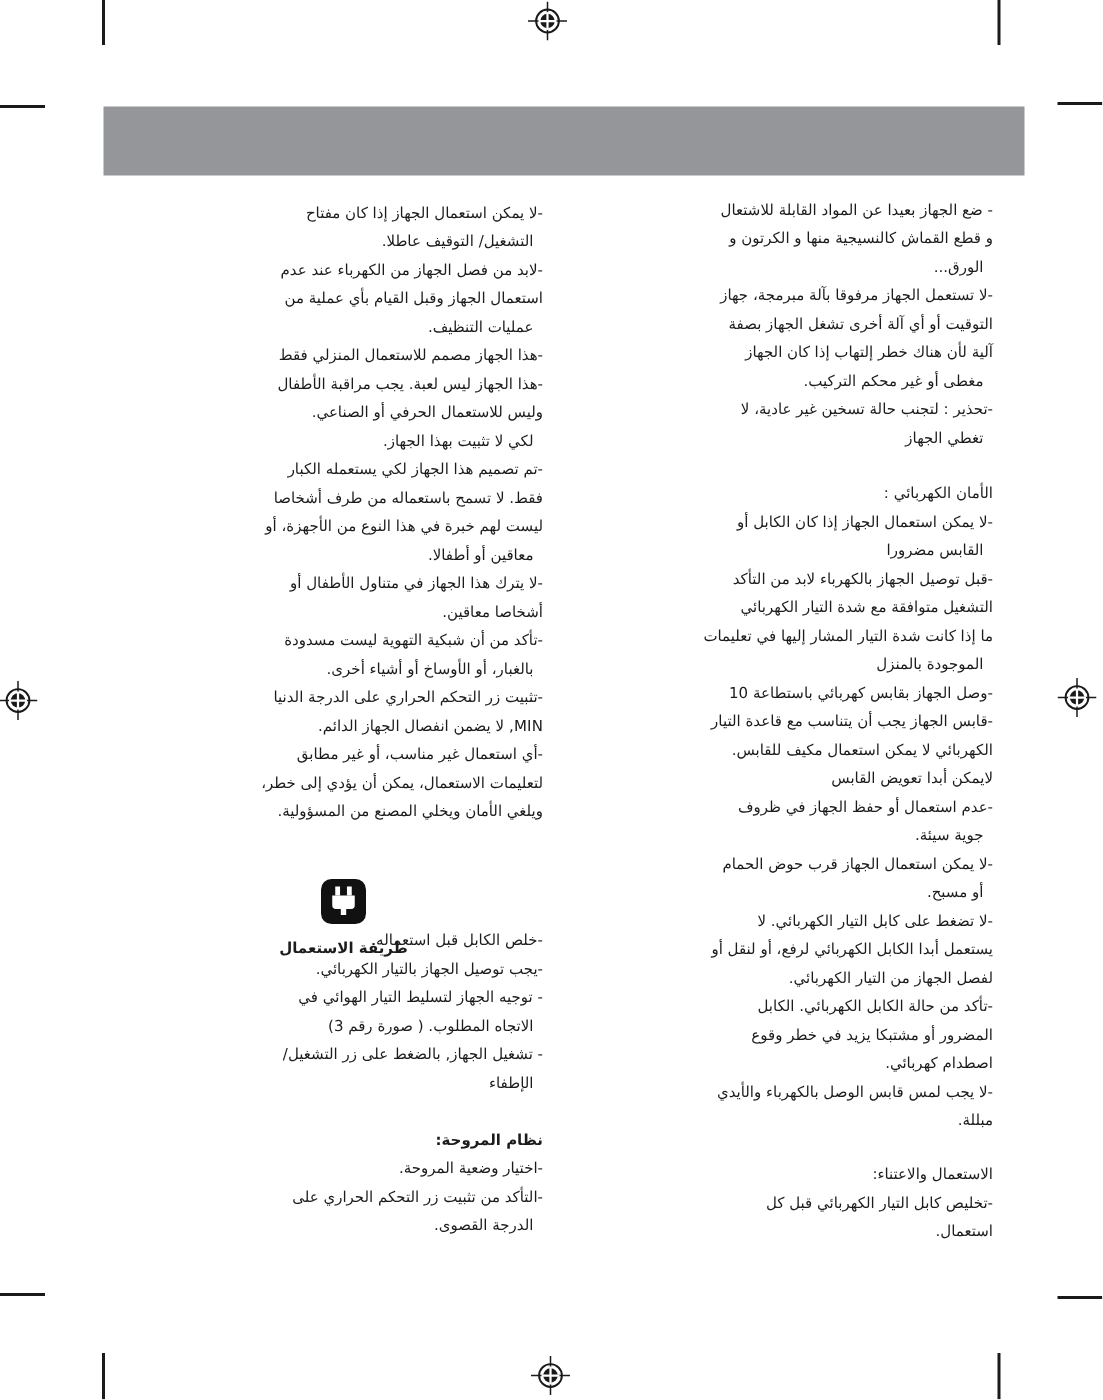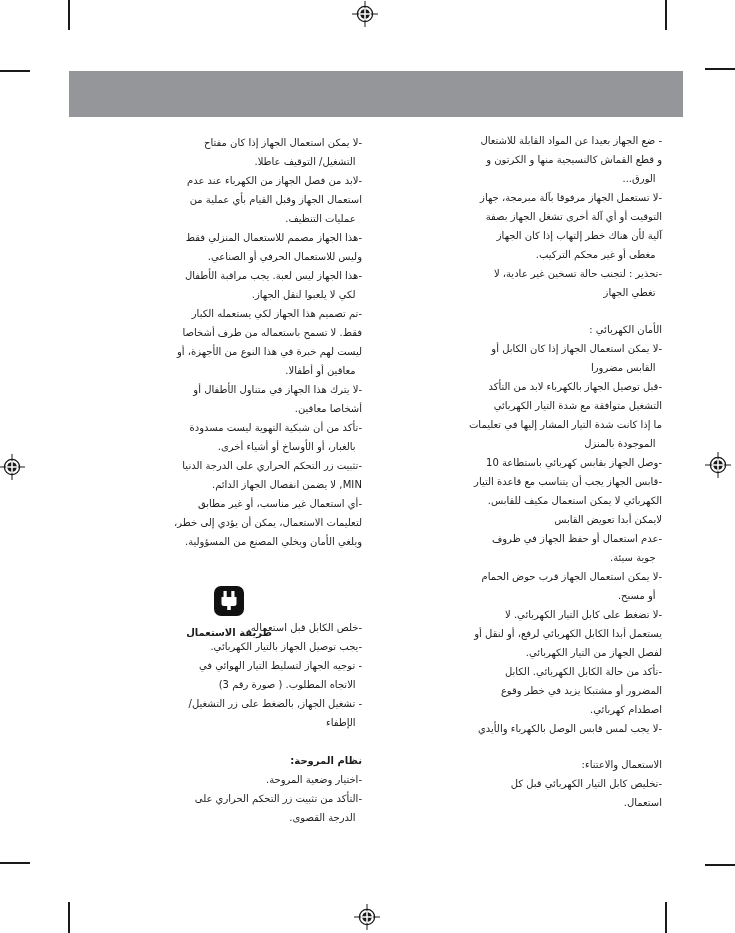--- a/index.html
+++ b/index.html
@@ -113,35 +113,36 @@
       <div class="line">  جوية سيئة.</div>
       <div class="line">-لا يمكن استعمال الجهاز قرب حوض الحمام</div>
       <div class="line">  أو مسبح.</div>
       <div class="line">-لا تضغط على كابل التيار الكهربائي. لا</div>
       <div class="line">يستعمل أبدا الكابل الكهربائي لرفع، أو لنقل أو</div>
       <div class="line">لفصل الجهاز من التيار الكهربائي.</div>
       <div class="line">-تأكد من حالة الكابل الكهربائي. الكابل</div>
       <div class="line">المضرور أو مشتبكا يزيد في خطر وقوع</div>
       <div class="line">اصطدام كهربائي.</div>
       <div class="line">-لا يجب لمس قابس الوصل بالكهرباء والأيدي</div>
+      <div class="line">مبللة.</div>
       <div style="height: 17px;"></div>
       <div class="line">الاستعمال والاعتناء:</div>
       <div class="line">-تخليص كابل التيار الكهربائي قبل كل</div>
       <div class="line">استعمال.</div>
     </div>
   <div class="col col-left">
       <div class="line">-لا يمكن استعمال الجهاز إذا كان مفتاح</div>
       <div class="line">  التشغيل/ التوقيف عاطلا.</div>
       <div class="line">-لابد من فصل الجهاز من الكهرباء عند عدم</div>
       <div class="line">استعمال الجهاز وقبل القيام بأي عملية من</div>
       <div class="line">  عمليات التنظيف.</div>
       <div class="line">-هذا الجهاز مصمم للاستعمال المنزلي فقط</div>
+      <div class="line">-هذا الجهاز ليس لعبة. يجب مراقبة الأطفال</div>
       <div class="line">وليس للاستعمال الحرفي أو الصناعي.</div>
-      <div class="line">-هذا الجهاز ليس لعبة. يجب مراقبة الأطفال</div>
-      <div class="line">  لكي لا يلعبوا لنقل الجهاز.</div>
+      <div class="line">  لكي لا تثبيت بهذا الجهاز.</div>
       <div class="line">-تم تصميم هذا الجهاز لكي يستعمله الكبار</div>
       <div class="line">فقط. لا تسمح باستعماله من طرف أشخاصا</div>
       <div class="line">ليست لهم خبرة في هذا النوع من الأجهزة، أو</div>
       <div class="line">  معاقين أو أطفالا.</div>
       <div class="line">-لا يترك هذا الجهاز في متناول الأطفال أو</div>
       <div class="line">أشخاصا معاقين.</div>
       <div class="line">-تأكد من أن شبكية التهوية ليست مسدودة</div>
       <div class="line">  بالغبار، أو الأوساخ أو أشياء أخرى.</div>
       <div class="line">-تثبيت زر التحكم الحراري على الدرجة الدنيا</div>
       <div class="line">MIN, لا يضمن انفصال الجهاز الدائم.</div>

